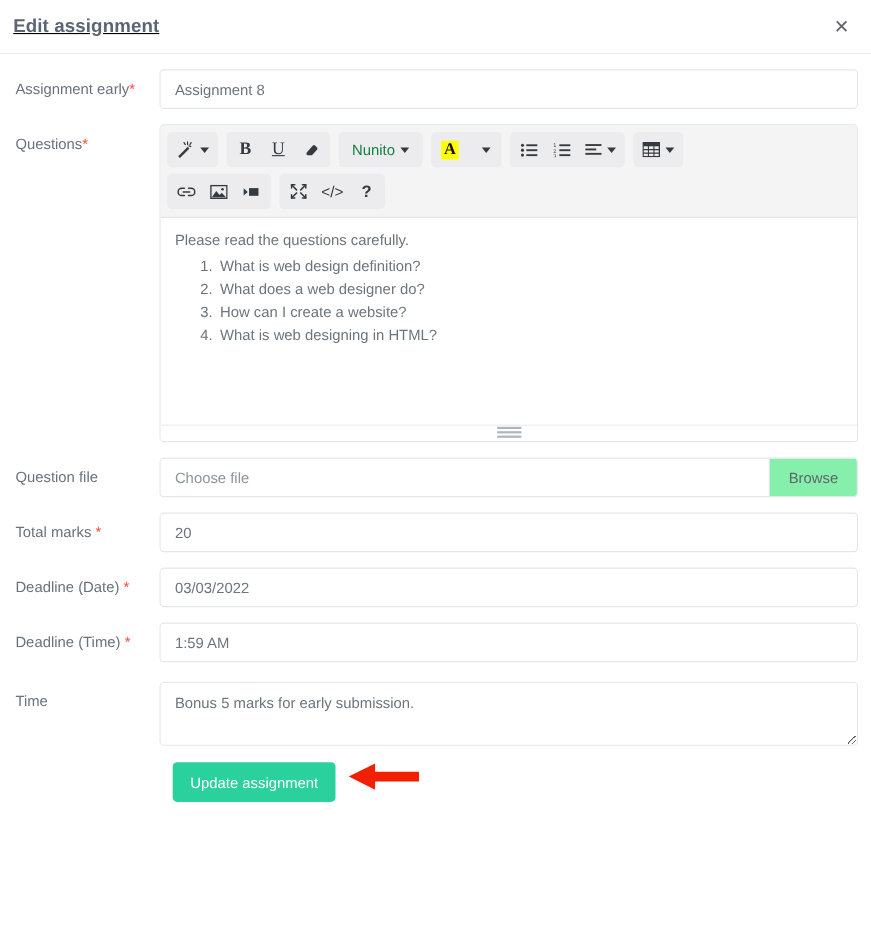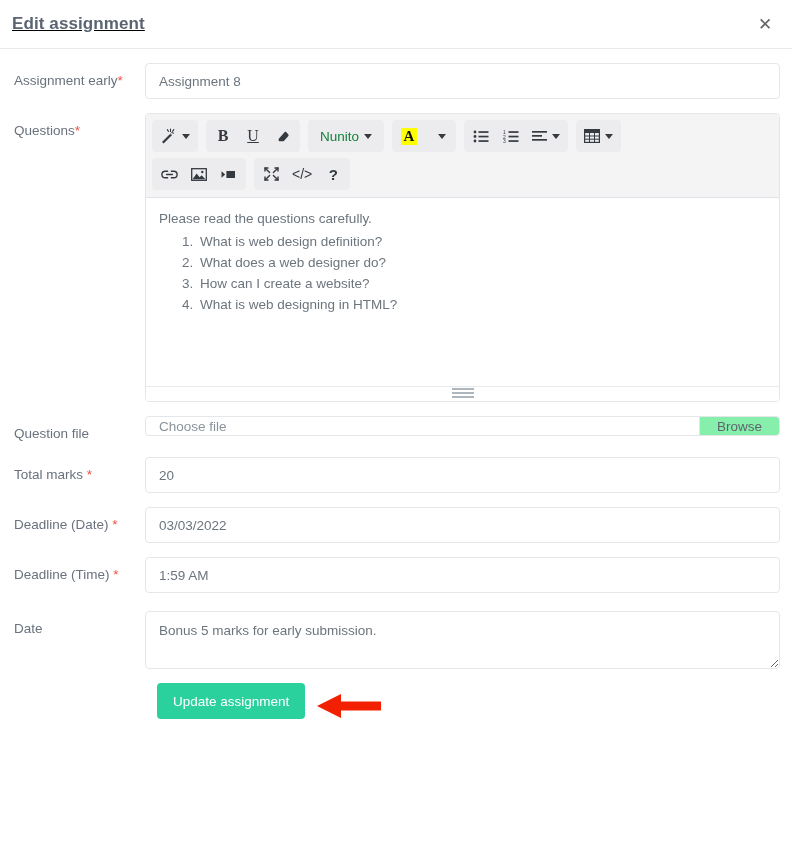--- a/index.html
+++ b/index.html
@@ -47,21 +47,21 @@
   
   .form-control {
     width: 100%; height: 36px;
     border: 1px solid #e4e7ea; border-radius: 4px;
     background: #fff; color: #6c757d;
     font-size: 13.5px; font-family: "Liberation Sans", sans-serif;
     padding: 0 13px; outline: none; display: flex; align-items: center;
   }
 
   
-  .file-group { display: flex; width: 100%; height: 20px;
+  .file-group { display: flex; width: 100%; height: 36px;
     border: 1px solid #e4e7ea; border-radius: 4px; overflow: hidden; background:#fff;text-align:center; }
   .file-label { flex: 1 1 auto; display:flex; align-items:center;
     padding: 0 13px; font-size: 13.5px; color: #8b939c; }
   .file-browse {
     flex: 0 0 auto; padding: 0 17px; display: flex; align-items: center;
     background: #86efac; border-left: 1px solid #e4e7ea;
     font-size: 13.5px; color: #60656b; cursor: pointer;
   }
 
   
@@ -118,21 +118,21 @@
 
   
   .note-area {
     width: 100%; height: 58px;
     border: 1px solid #e4e7ea; border-radius: 4px; background: #fff;
     color: #6c757d; font-size: 13.5px; font-family: "Liberation Sans", sans-serif;
     padding: 9px 13px; outline: none; resize: vertical; line-height: 19px;
   }
 
   
-  .submit-row { display: flex; align-items: flex-end; padding-left: 145px; margin-top: 10px; position: relative; }
+  .submit-row { display: flex; align-items: flex-start; padding-left: 145px; margin-top: 10px; position: relative; }
   .btn-primary {
     background: #2bd19c; color: #fff; border: none; border-radius: 4px;
     padding: 0 16px; height: 36px; font-size: 13.5px;
     font-family: "Liberation Sans", sans-serif; cursor: pointer;
     display:flex; align-items:center;
   }
   .arrow-annot { margin-left: 12px; display:block; }
   svg { display:block; }
 </style>
 </head>
@@ -347,21 +347,21 @@
         <span>Deadline (Time)</span>
         <span class="req">*</span>
       </div>
       <div class="field-col">
         <div class="form-control">1:59 AM</div>
       </div>
     </div>
 
     <div class="row" style="margin-bottom:4px;">
       <div class="label-col">
-        <span>Date</span>
+        <span>Time</span>
       </div>
       <div class="field-col">
         <textarea class="note-area" style="">Bonus 5 marks for early submission.</textarea>
       </div>
     </div>
 
     <div class="submit-row">
       <button class="btn-primary">Update assignment</button>
       <span class="arrow-annot">
         <svg width="64" height="26" viewBox="0 0 64 26">

